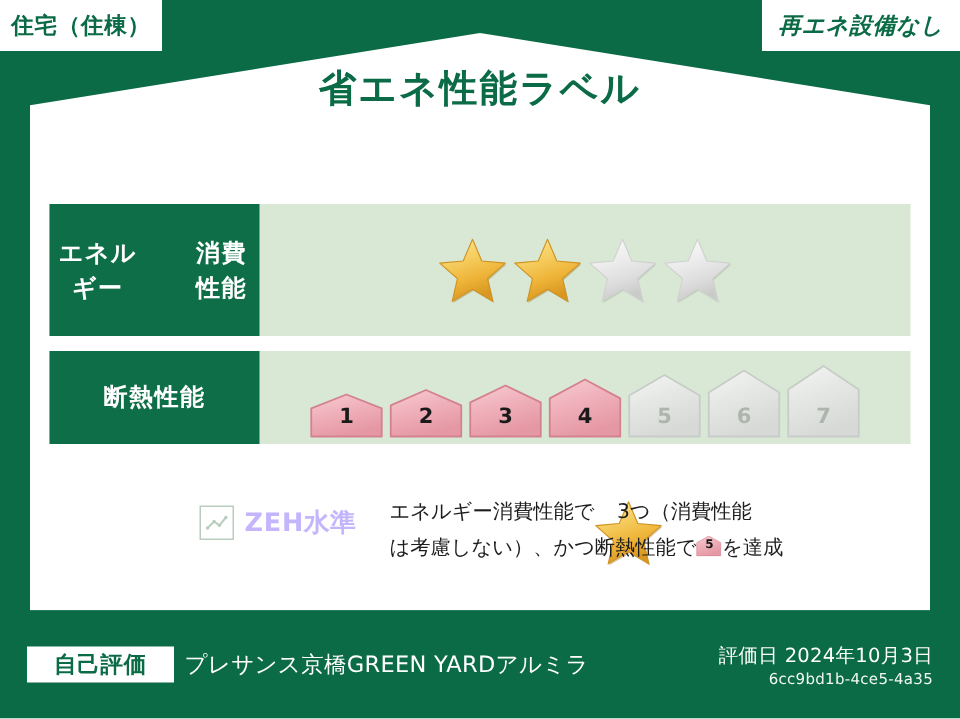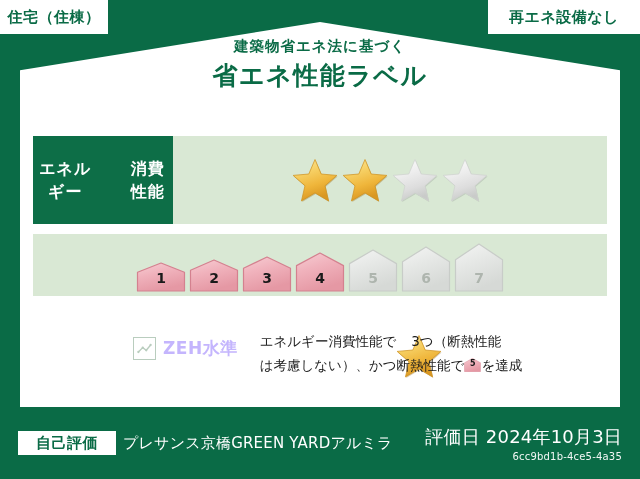--- a/index.html
+++ b/index.html
@@ -27,21 +27,21 @@
     color: #0a6b46;
     font-weight: bold;
     font-size: 15px;
     letter-spacing: .5px;
     display: flex;
     align-items: center;
     justify-content: center;
     z-index: 6;
   }
   #tag-left  { left: 0;  width: 108px; height: 34px; }
-  #tag-right { right: 0; width: 152px; height: 34px; }
+  #tag-right { right: 0; width: 132px; height: 34px; font-style: italic; }
 
   
   #card {
     position: absolute;
     left: 20px;
     top: 22px;
     width: 600px;
     height: 385px;
     background: #ffffff;
     z-index: 3;
@@ -213,35 +213,34 @@
   #building-name {
     color: #ffffff;
     font-size: 15px;
     letter-spacing: .2px;
   }
   #footer-right {
     flex: 0 0 auto;
     text-align: right;
     color: #ffffff;
   }
-  #eval-date { font-size: 18px; letter-spacing: .2px; }
+  #eval-date { font-size: 13px; letter-spacing: .2px; }
   #eval-id   { font-size: 10px; letter-spacing: .2px; margin-top: 2px; opacity: .95; }
 </style>
 </head>
 <body>
 
 <div id="label-root">
 
   <div id="tag-left" class="corner-tag">住宅（住棟）</div>
   <div id="tag-right" class="corner-tag">再エネ設備なし</div>
 
   <div id="card"></div>
 
   <div id="title-block">
-    <div id="subtitle">建築物省エネ法に基づく</div>
     <div id="main-title">省エネ性能ラベル</div>
   </div>
 
   <div id="rows">
 
     <div class="rating-row" id="row-energy">
       <div class="row-label">
         <span>エネルギー</span>
         <span>消費性能</span>
       </div>
@@ -293,20 +292,23 @@
                 </linearGradient>
               </defs>
               <path d="M50 3 L63.5 34.5 L97.5 37.5 L71.8 60 L79.5 93 L50 75.5 L20.5 93 L28.2 60 L2.5 37.5 L36.5 34.5 Z" transform="translate(1.6,2.2)" fill="rgba(140,145,140,0.30)"></path>
               <path d="M50 3 L63.5 34.5 L97.5 37.5 L71.8 60 L79.5 93 L50 75.5 L20.5 93 L28.2 60 L2.5 37.5 L36.5 34.5 Z" fill="url(#sgr3)" stroke="#cfd2cf" stroke-width="1.6" stroke-linejoin="round"></path>
             </svg>
           </div>
       </div>
     </div>
 
     <div class="rating-row" id="row-insul">
+      <div class="row-label">
+        <span>断熱性能</span>
+      </div>
       <div class="row-value">
         <div class="house-strip" id="house-strip">
             <span class="house on" style="width: 50px; height: 30px;">
               <svg viewBox="0 0 100 60" width="50" height="30" style="display: block;">
                 <defs>
                   <linearGradient id="hgh0" x1="0" y1="0" x2="0.4" y2="1">
                     <stop offset="0%" stop-color="#f7cdd3"></stop>
                     <stop offset="45%" stop-color="#f0b2bc"></stop>
                     <stop offset="100%" stop-color="#e598a4"></stop>
                   </linearGradient>
@@ -417,21 +419,21 @@
             <defs>
               <linearGradient id="sginline" x1="0" y1="0" x2="0.35" y2="1">
                 <stop offset="0%" stop-color="#fde79a"></stop>
                 <stop offset="38%" stop-color="#f6cf63"></stop>
                 <stop offset="70%" stop-color="#efb53a"></stop>
                 <stop offset="100%" stop-color="#d99722"></stop>
               </linearGradient>
             </defs>
             <path d="M50 3 L63.5 34.5 L97.5 37.5 L71.8 60 L79.5 93 L50 75.5 L20.5 93 L28.2 60 L2.5 37.5 L36.5 34.5 Z" transform="translate(1.6,2.2)" fill="rgba(150,105,20,0.35)"></path>
             <path d="M50 3 L63.5 34.5 L97.5 37.5 L71.8 60 L79.5 93 L50 75.5 L20.5 93 L28.2 60 L2.5 37.5 L36.5 34.5 Z" fill="url(#sginline)" stroke="#cf9220" stroke-width="1.6" stroke-linejoin="round"></path>
-          </svg></span><span>3つ（断熱性能</span><br><span>は考慮しない）、かつ断熱性能で</span><span class="inline-house" id="inline-house"><span class="house on" style="width: 17px; height: 14px;">
+          </svg></span><span>3つ（消費性能</span><br><span>は考慮しない）、かつ断熱性能で</span><span class="inline-house" id="inline-house"><span class="house on" style="width: 17px; height: 14px;">
             <svg viewBox="0 0 100 82" width="17" height="14" style="display: block;">
               <defs>
                 <linearGradient id="hginlineh" x1="0" y1="0" x2="0.4" y2="1">
                   <stop offset="0%" stop-color="#f7cdd3"></stop>
                   <stop offset="45%" stop-color="#f0b2bc"></stop>
                   <stop offset="100%" stop-color="#e598a4"></stop>
                 </linearGradient>
               </defs>
               <path d="M3 80 L3 27.880000000000003 L50 2 L97 27.880000000000003 L97 80 Z" fill="url(#hginlineh)" stroke="#d4818f" stroke-width="2.4" stroke-linejoin="round"></path>
             </svg>

